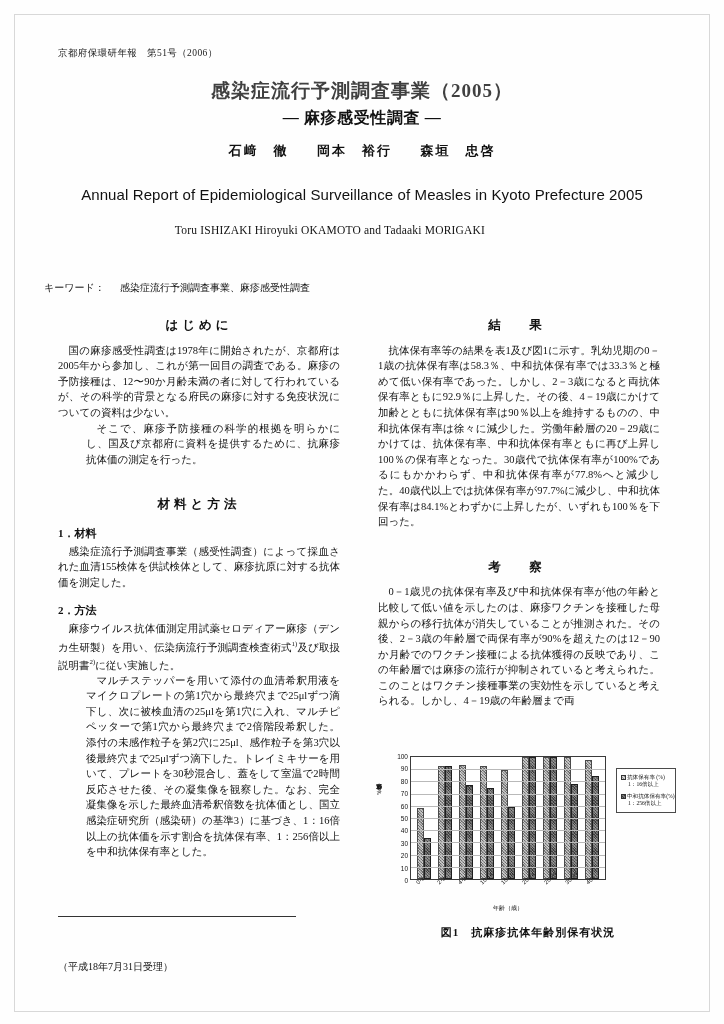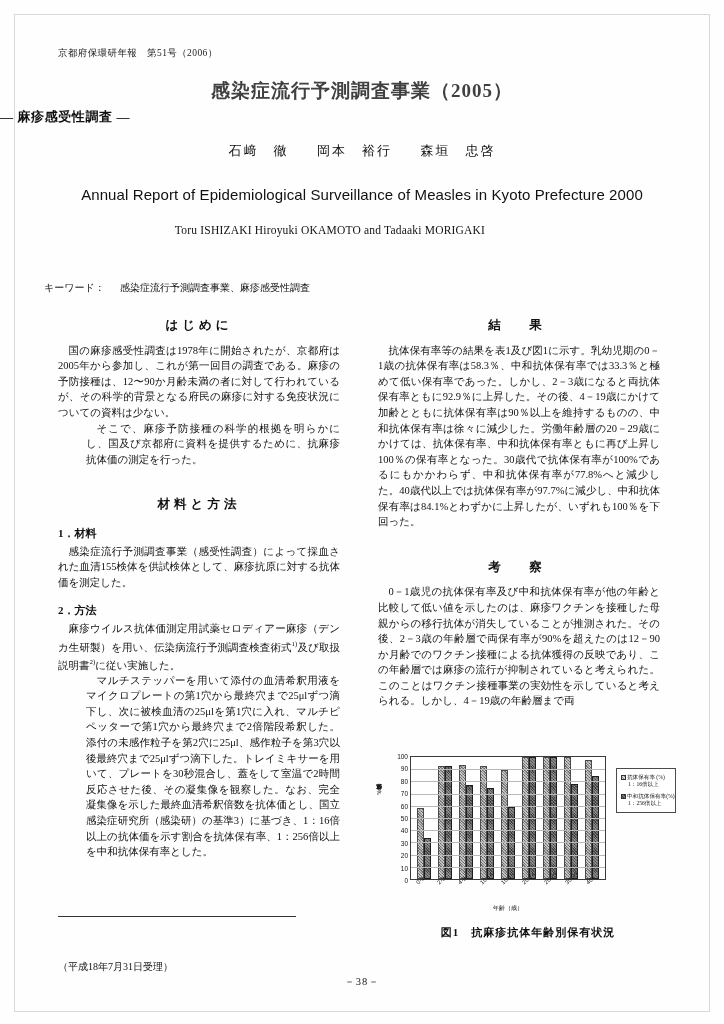--- a/index.html
+++ b/index.html
@@ -49,33 +49,34 @@
     font-size: 19px;
     font-weight: bold;
     letter-spacing: 1px;
     color: #404040;
   }
   .title-sub {
     position: absolute;
     left: 0;
     top: 108px;
     width: 724px;
-    text-align: left;
-    font-size: 13px;
+    text-align: center;
+    font-size: 16px;
     font-weight: bold;
     letter-spacing: 0.6px;
   }
   .authors-jp {
     position: absolute;
     left: 0;
     top: 142px;
     width: 724px;
     text-align: center;
     font-size: 13px;
     letter-spacing: 2px;
+    font-weight: bold;
   }
   .authors-jp span.gap { display: inline-block; width: 18px; }
 
   .title-en {
     position: absolute;
     left: 0;
     top: 186px;
     width: 724px;
     text-align: center;
     font-family: "Liberation Sans", "DejaVu Sans", sans-serif;
@@ -345,21 +346,21 @@
   <div class="title-sub">― 麻疹感受性調査 ―</div>
 
   <div class="authors-jp">
     <span>石﨑　徹</span>
     <span class="gap"></span>
     <span>岡本　裕行</span>
     <span class="gap"></span>
     <span>森垣　忠啓</span>
   </div>
 
-  <div class="title-en">Annual Report of Epidemiological Surveillance of Measles in Kyoto Prefecture 2000</div>
+  <div class="title-en">Annual Report of Epidemiological Surveillance of Measles in Kyoto Prefecture 2005</div>
   <div class="authors-en">Toru ISHIZAKI  Hiroyuki OKAMOTO and Tadaaki MORIGAKI</div>
 
   <div class="keywords">
     <div class="kw-row">
       <span class="kw-label">キーワード：</span><span>感染症流行予測調査事業、麻疹感受性調査</span>
     </div>
   </div>
 
   <div class="col col-left">
     <div class="sec-head">はじめに</div>
@@ -470,14 +471,13 @@
             <div class="legend-row1"><span class="swatch s2"></span><span>中和抗体保有率(%)</span></div>
             <div class="legend-row2">1：256倍以上</div>
           </div>
         </div>
     </div>
   </div>
   <div class="fig-caption">図1　抗麻疹抗体年齢別保有状況</div>
 
   <div class="foot-rule"></div>
   <div class="received">（平成18年7月31日受理）</div>
-  <div class="page-num">－38－</div>
 </div>
 
 </body></html>

